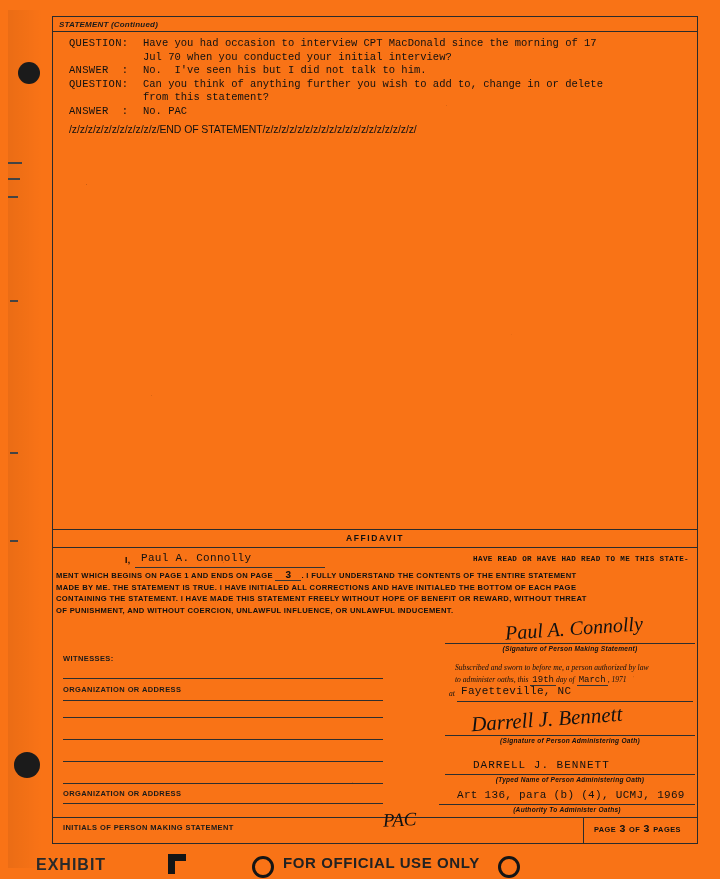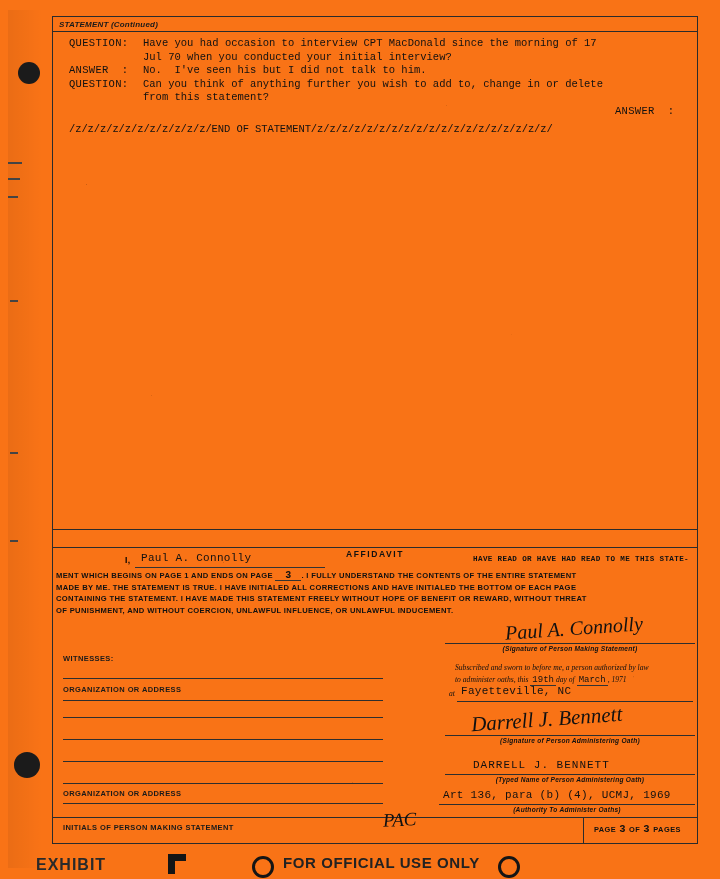--- a/index.html
+++ b/index.html
@@ -119,21 +119,21 @@
   }
   .qa .cont {
     margin-left: 74px;
     font-family: "Liberation Mono", "DejaVu Sans Mono", monospace;
     font-size: 10.5px;
     line-height: 13.5px;
   }
   .endline {
     position: absolute;
     left: 16px; top: 106px;
-    font-family: Liberation Mono, monospace;
+    font-family: Liberation Sans, sans-serif;
     font-size: 10.5px;
     letter-spacing: -.1px;
     color: #111;
     white-space: nowrap;
     overflow: hidden;
     width: 624px;
   }
 
   
   .blank-area {
@@ -143,21 +143,20 @@
 
   
   .affidavit-title {
     position: absolute;
     top: 516px; left: 0; right: 0;
     text-align: center;
     font-size: 8.5px;
     font-weight: bold;
     letter-spacing: 1.6px;
     color: #111;
-    margin-top: 16px;
   }
 
   .aff-line1 {
     position: absolute;
     left: 10px; top: 536px;
     width: 626px;
     height: 16px;
   }
   .aff-i {
     position: absolute;
@@ -285,21 +284,21 @@
   .typed-name {
     position: absolute;
     left: 420px; top: 742px;
     font-family: "Liberation Mono", "DejaVu Sans Mono", monospace;
     font-size: 11px;
     letter-spacing: 1px;
     color: #111;
   }
   .authority {
     position: absolute;
-    left: 390px; top: 772px;
+    left: 404px; top: 772px;
     font-family: "Liberation Mono", "DejaVu Sans Mono", monospace;
     font-size: 11px;
     letter-spacing: .3px;
     color: #111;
   }
 
   
   .initials-label {
     position: absolute;
     left: 10px; top: 806px;
@@ -399,20 +398,21 @@
       </div>
 
       <div class="row">
         <span class="lbl">QUESTION:</span>
         <span class="txt">Can you think of anything further you wish to add to, change in or delete</span>
       </div>
       <div class="cont">from this statement?</div>
 
       <div class="row">
         <span class="lbl">ANSWER  :</span>
+        <span class="txt">No. PAC</span>
       </div>
     </div>
 
     <div class="endline">/z/z/z/z/z/z/z/z/z/z/z/END OF STATEMENT/z/z/z/z/z/z/z/z/z/z/z/z/z/z/z/z/z/z/z/</div>
 
     <div class="blank-area"></div>
 
     <div class="hr" style="top:512px;"></div>
     <div class="affidavit-title">AFFIDAVIT</div>
     <div class="hr" style="top:530px;"></div>

